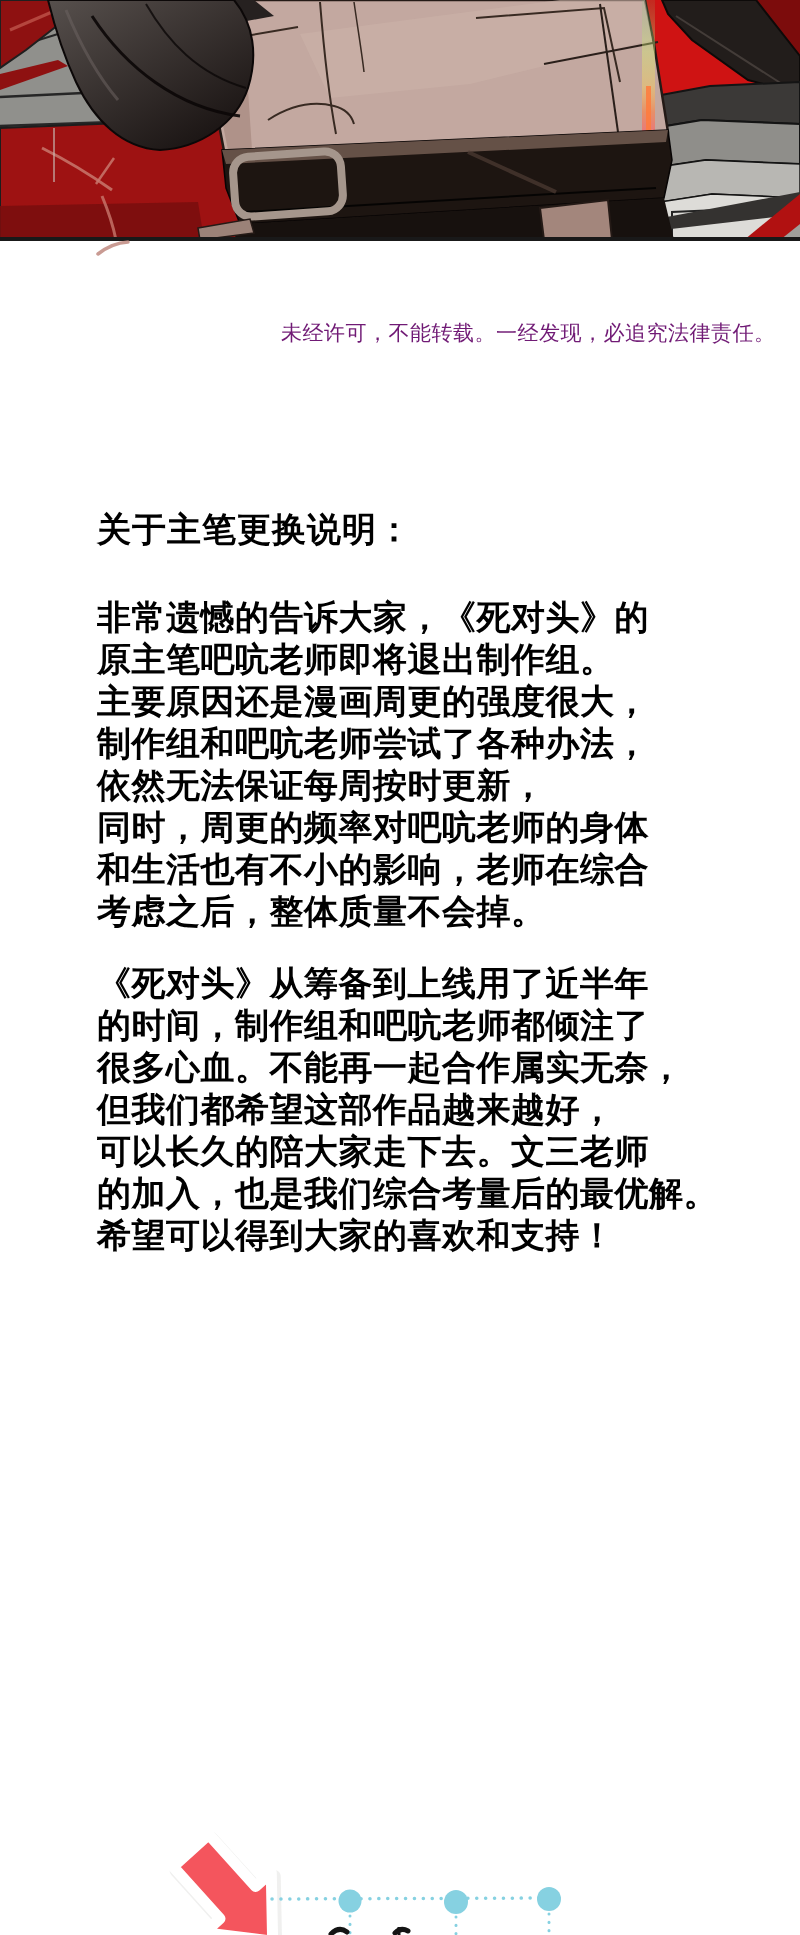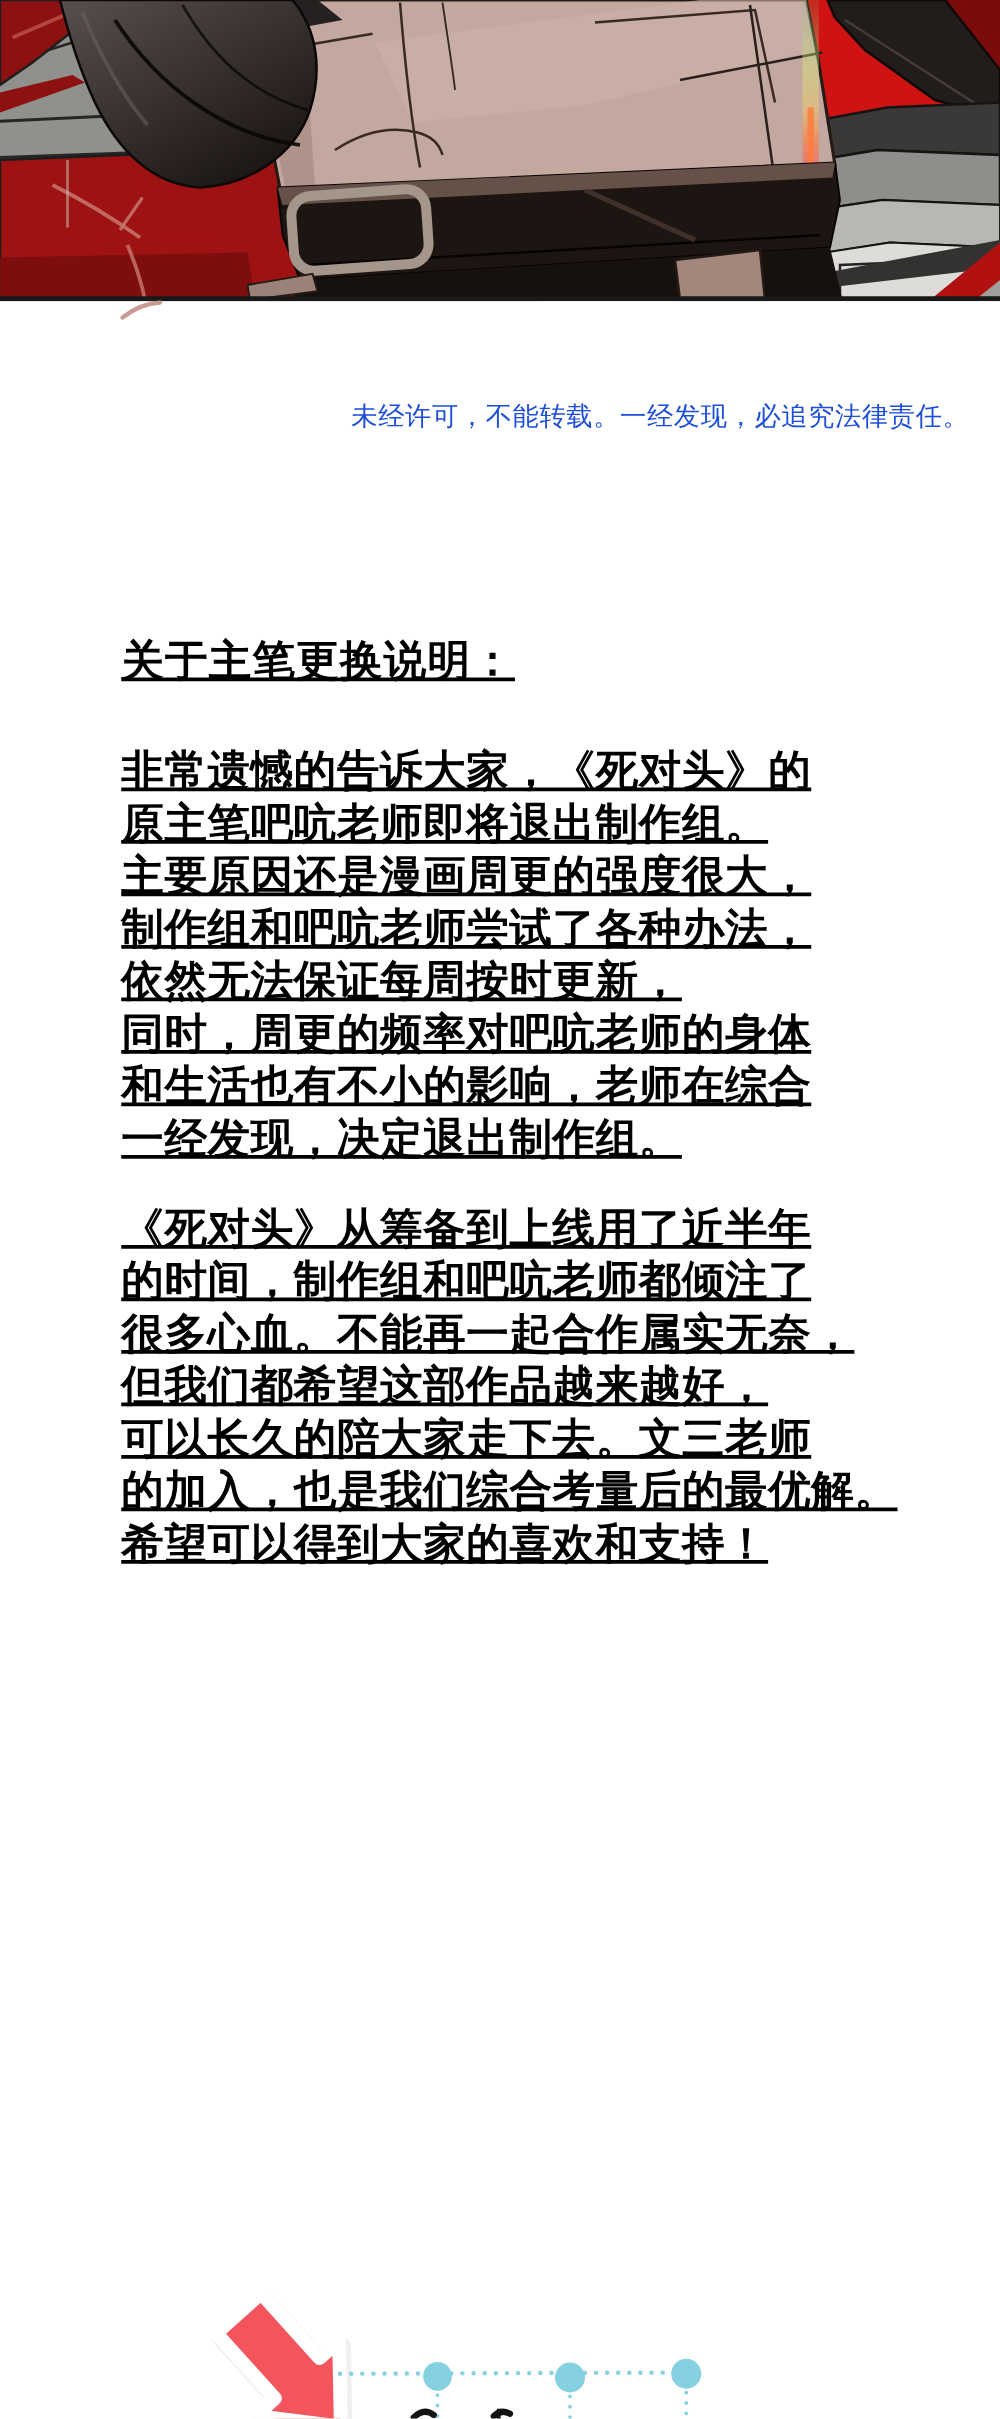--- a/index.html
+++ b/index.html
@@ -14,21 +14,20 @@
     position: absolute; top: 0; left: 0; width: 800px; height: 258px;
   }
   .watermark {
     position: absolute; top: 319px; left: 281px;
     font-size: 21px; letter-spacing: 0.5px; font-weight: 400;
     white-space: nowrap;
   }
   .notice {
     position: absolute; top: 508px; left: 97px; right: 36px;
     color: #000000;
-    text-decoration: underline;
   }
   .notice h1 {
     margin: 0 0 46px 0;
     font-size: 34px; font-weight: 700; line-height: 42px;
     letter-spacing: 1px;
   }
   .notice .para {
     margin: 0 0 30px 0;
     font-size: 34px; font-weight: 700; line-height: 42px;
     letter-spacing: 0.5px;
@@ -127,32 +126,32 @@
     <polygon points="240,224 664,198 674,240 234,240" fill="#17110e"></polygon>
     <polygon points="198,228 250,219 254,233 200,240" fill="#9b8278" stroke="#241a16" stroke-width="1.5"></polygon>
     <polygon points="540,208 608,200 612,240 544,240" fill="#a3867c" stroke="#241a16" stroke-width="2"></polygon>
   </g>
 
   <rect x="0" y="237" width="800" height="4" fill="#191919"></rect>
   <rect x="0" y="241" width="800" height="17" fill="#ffffff"></rect>
   <path d="M 98,254 Q 112,243 128,242" stroke="#c08a80" stroke-width="3.5" fill="none" stroke-linecap="round" opacity="0.85"></path>
 </svg>
 
-<div class="watermark" style="color: #1d4ed8; text-align: center;">未经许可，不能转载。一经发现，必追究法律责任。</div>
+<div class="watermark" style="color: #701a75; text-align: center;">未经许可，不能转载。一经发现，必追究法律责任。</div>
 
 <div class="notice">
   <h1>关于主笔更换说明：</h1>
   <div class="para">非常遗憾的告诉大家，《死对头》的
 原主笔吧吭老师即将退出制作组。
 主要原因还是漫画周更的强度很大，
 制作组和吧吭老师尝试了各种办法，
 依然无法保证每周按时更新，
 同时，周更的频率对吧吭老师的身体
 和生活也有不小的影响，老师在综合
-一经发现，决定退出制作组。</div>
+考虑之后，整体质量不会掉。</div>
   <div class="para">《死对头》从筹备到上线用了近半年
 的时间，制作组和吧吭老师都倾注了
 很多心血。不能再一起合作属实无奈，
 但我们都希望这部作品越来越好，
 可以长久的陪大家走下去。文三老师
 的加入，也是我们综合考量后的最优解。
 希望可以得到大家的喜欢和支持！</div>
 </div>
 
 <svg class="footer-deco" viewBox="0 0 800 235" width="800" height="235" xmlns="http://www.w3.org/2000/svg">

